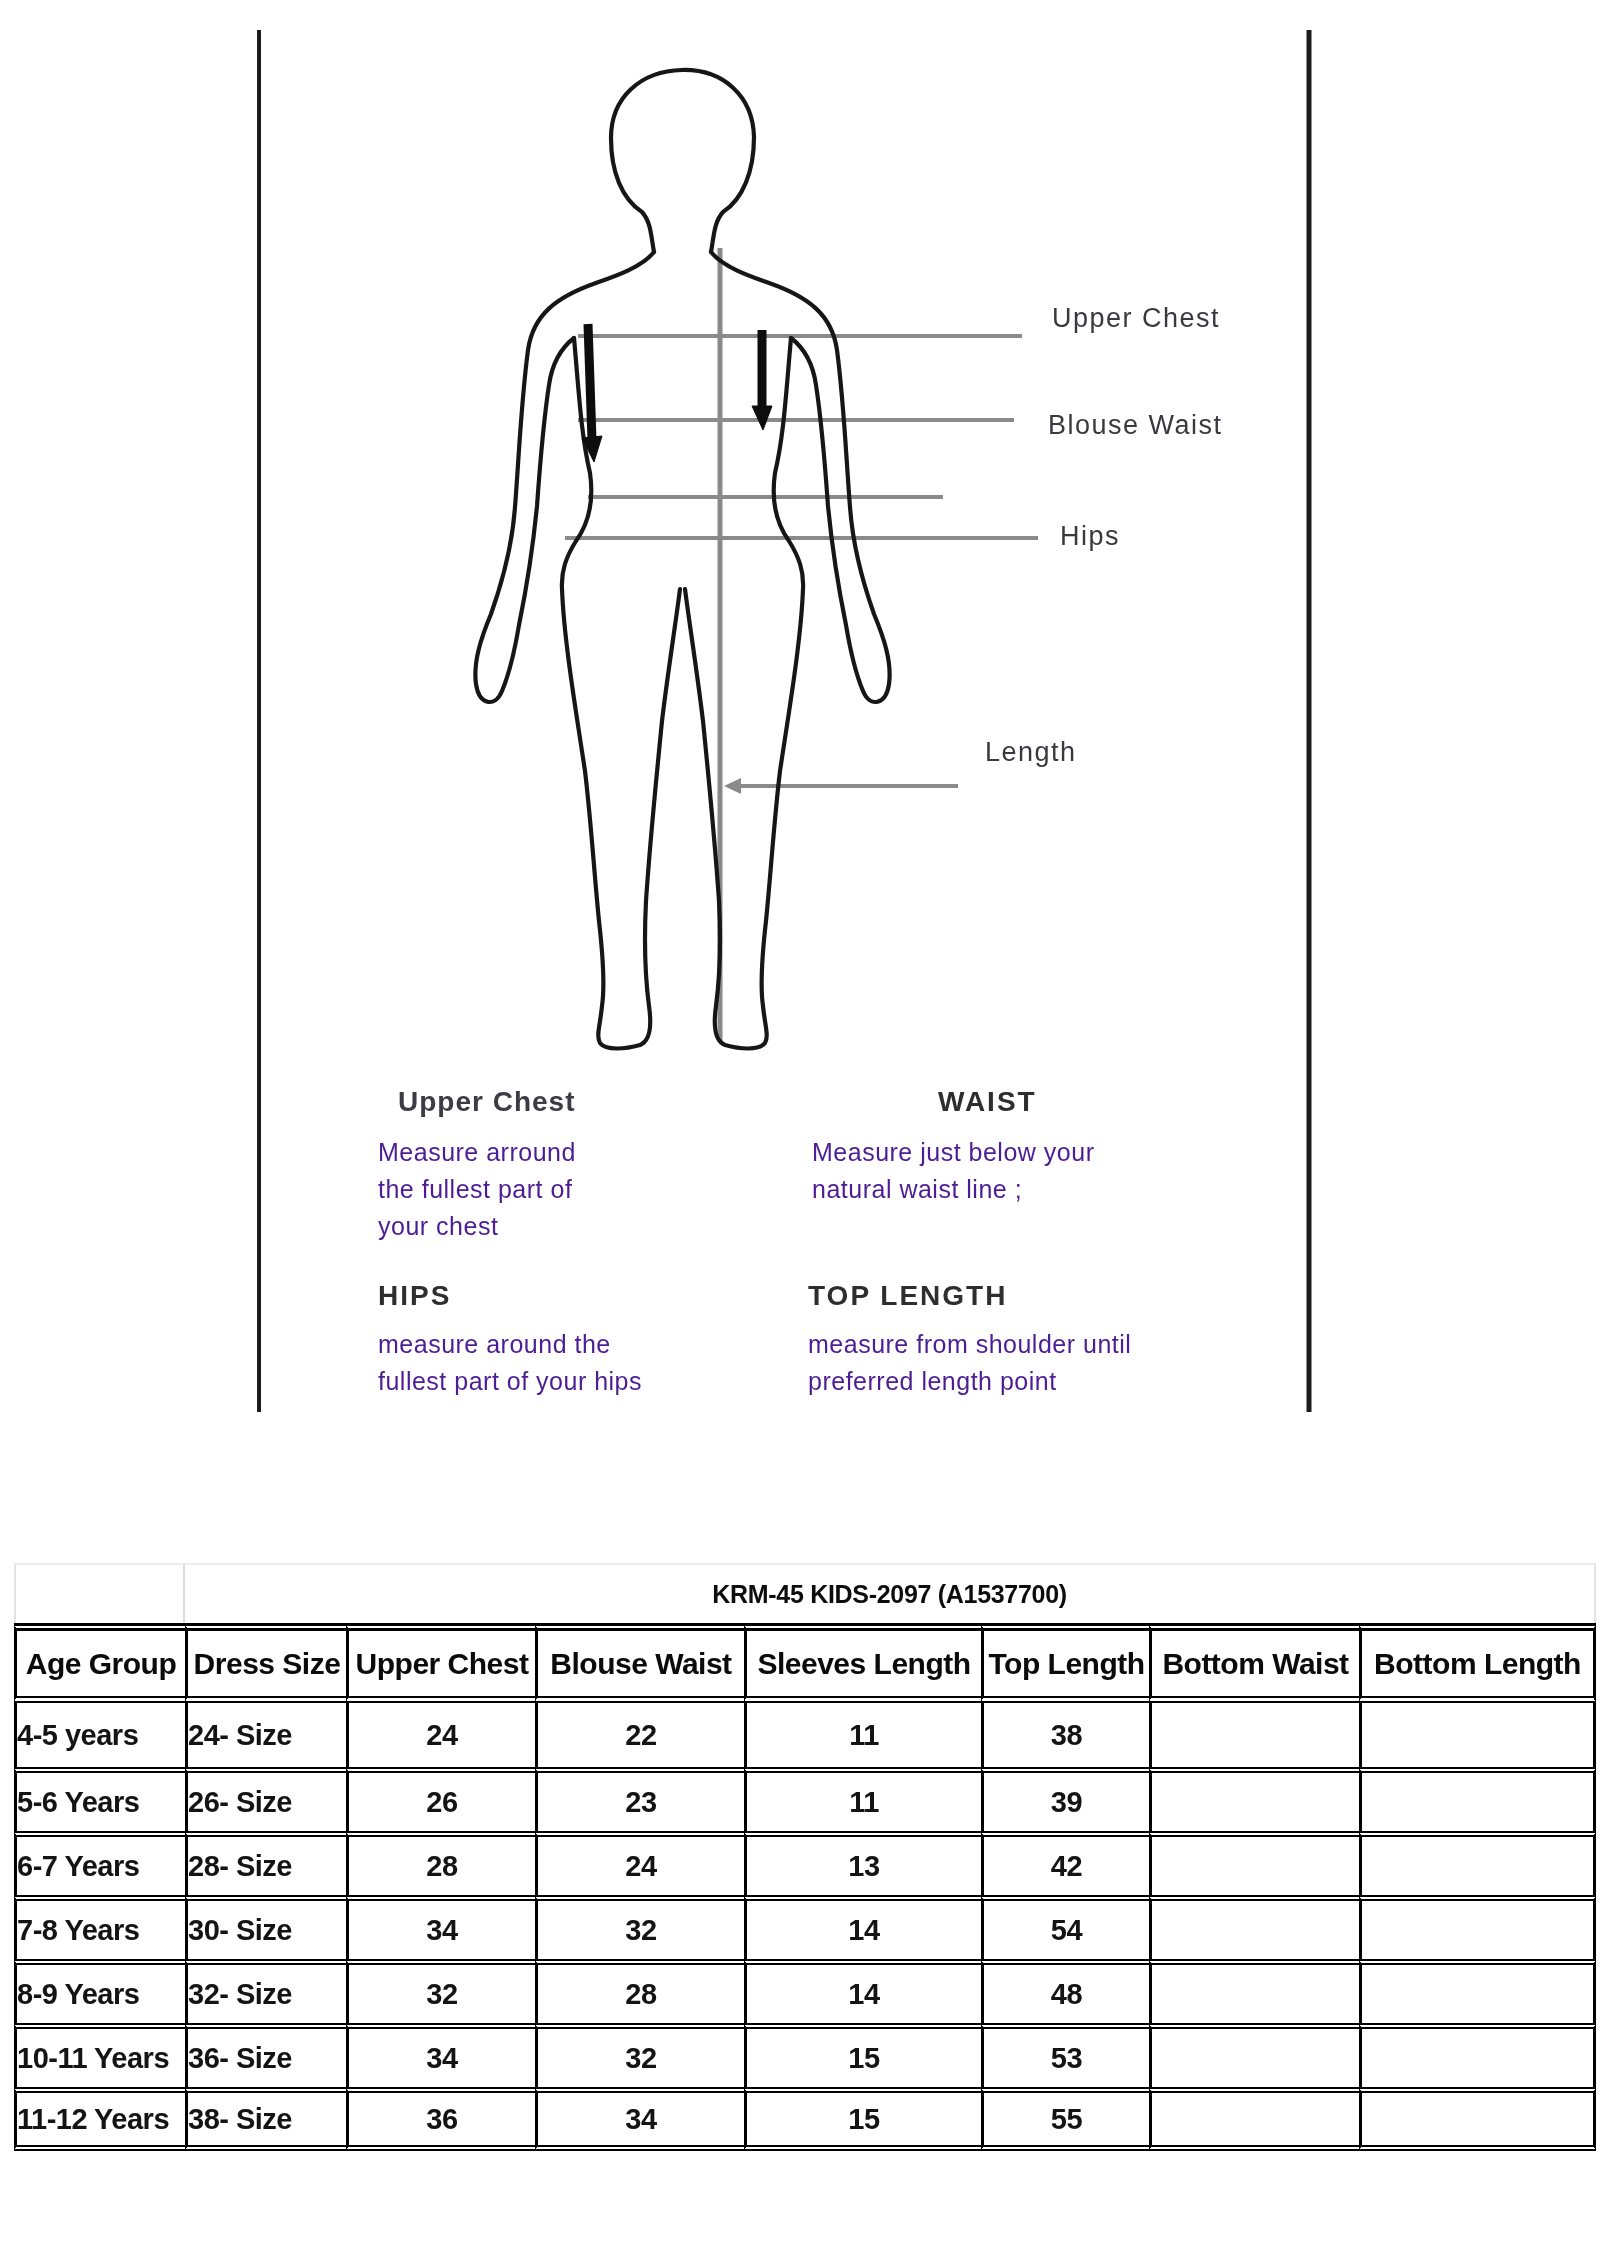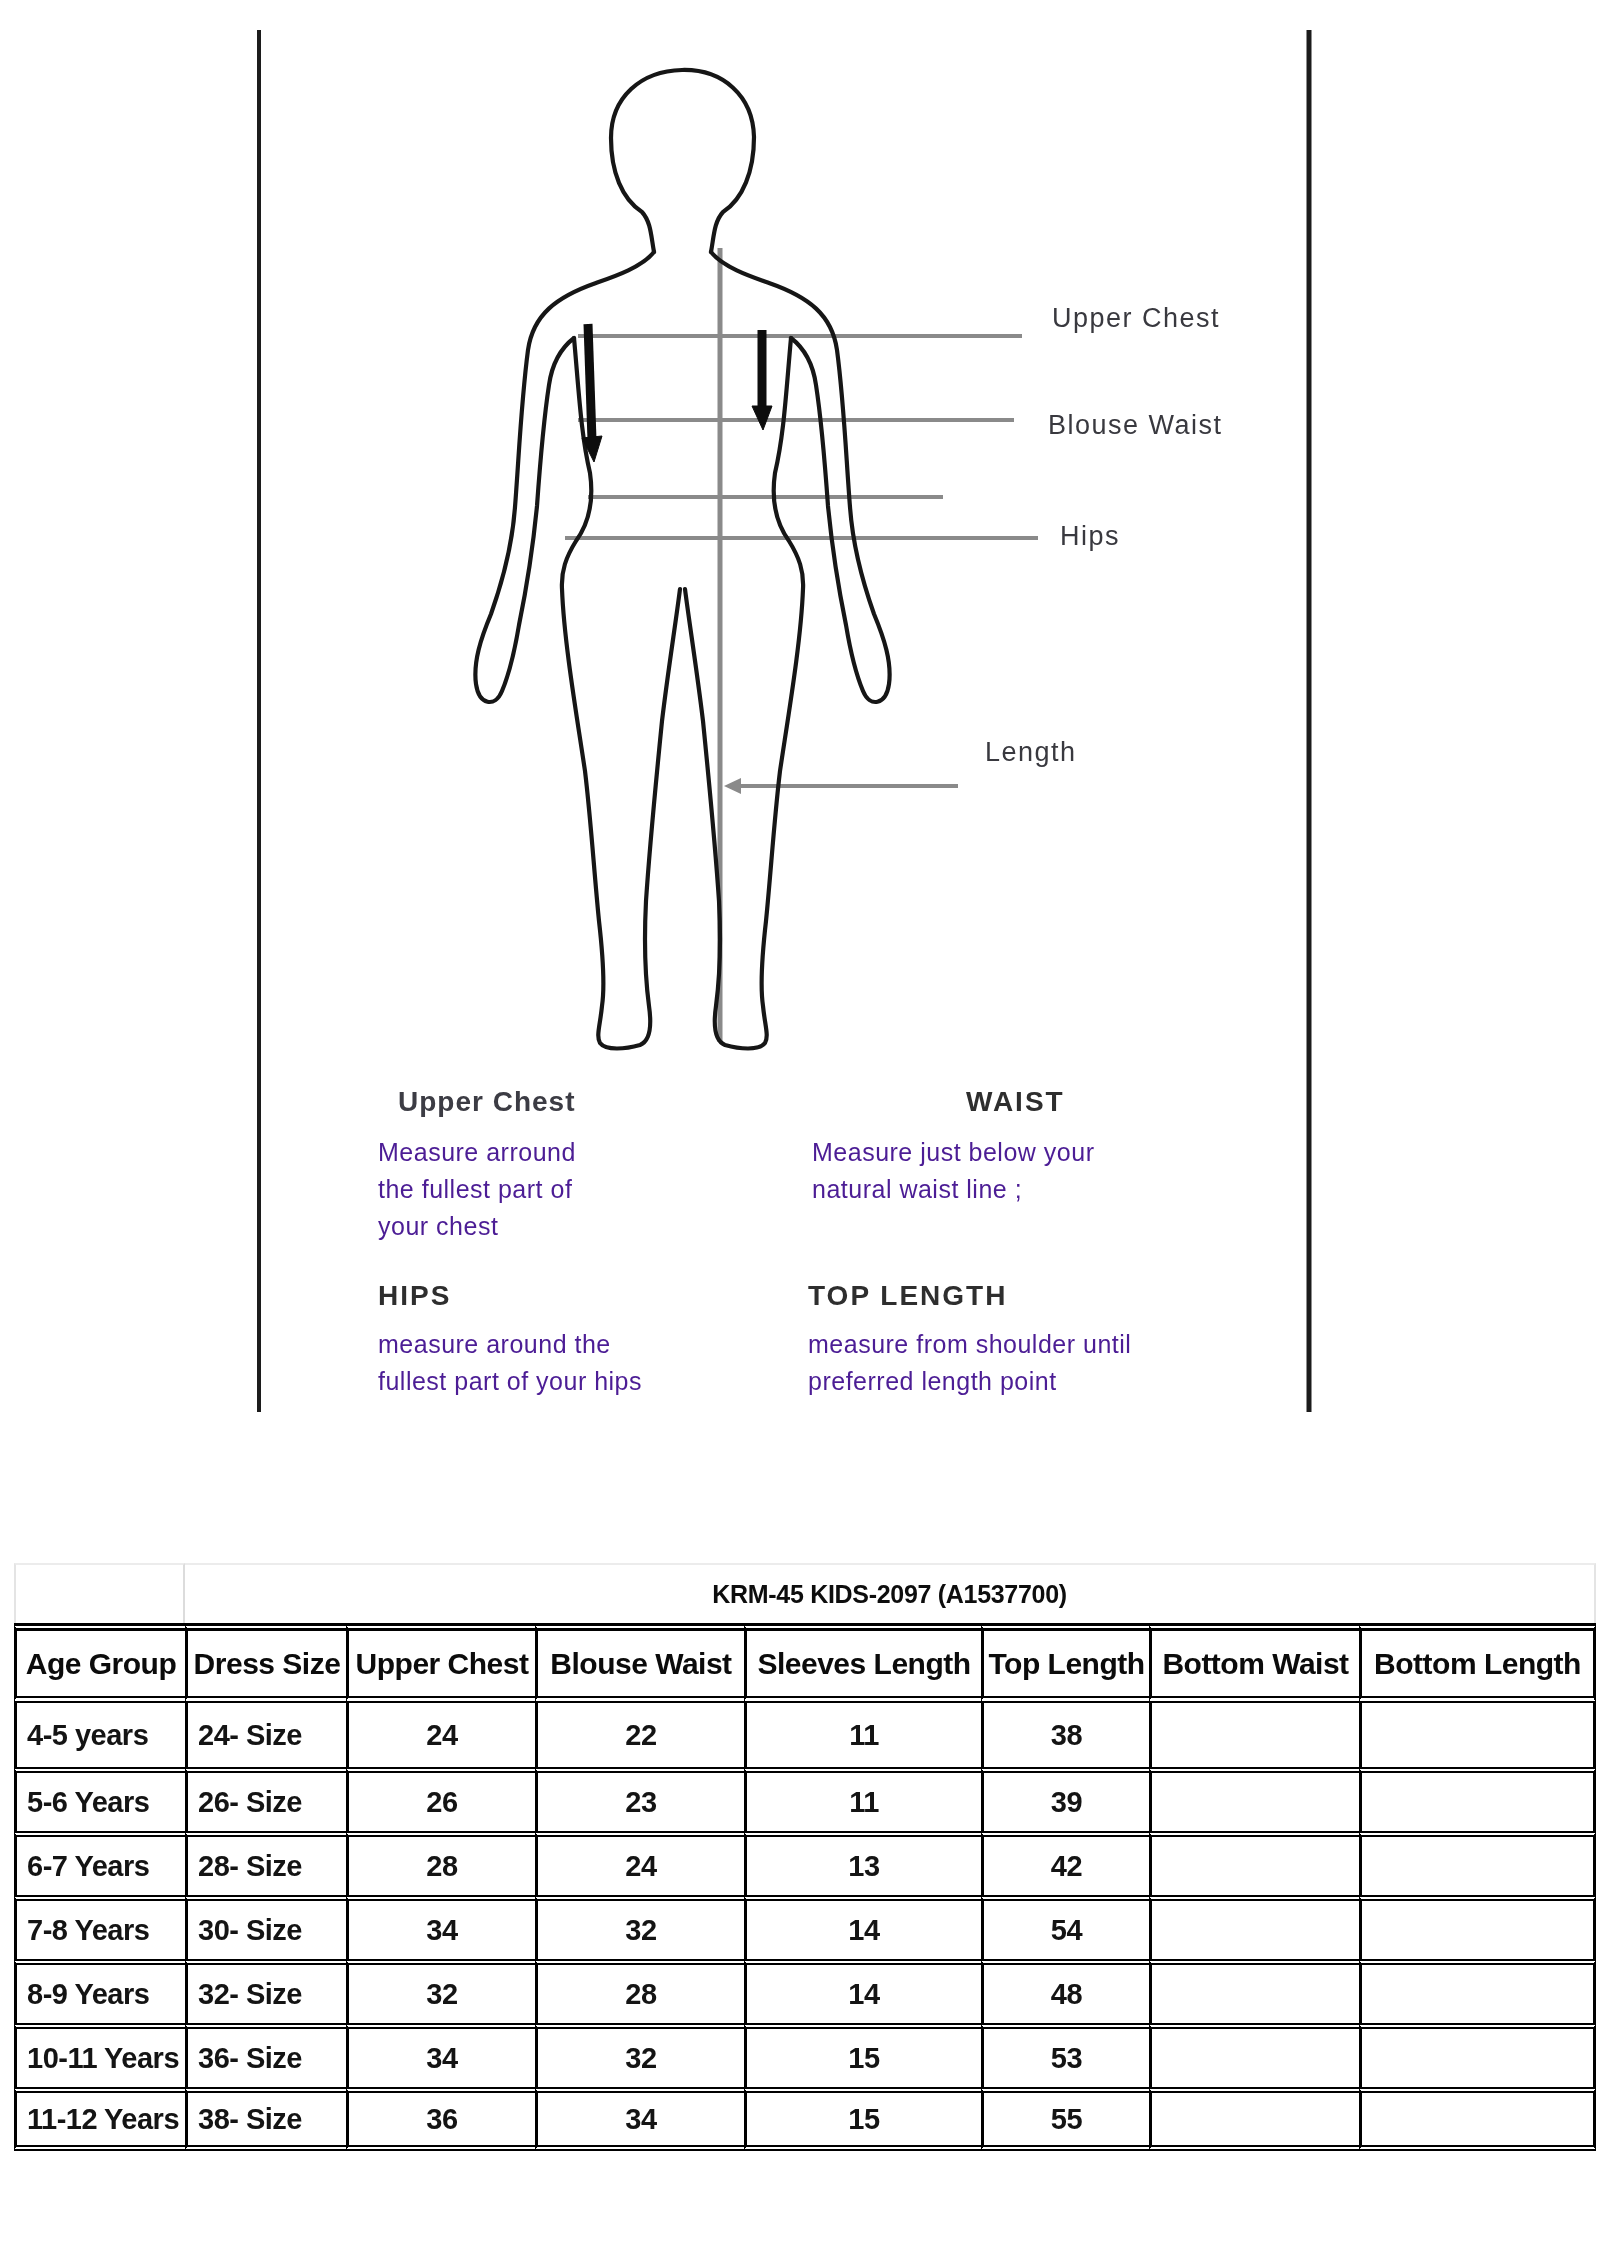--- a/index.html
+++ b/index.html
@@ -92,21 +92,21 @@
     border-left:3px solid #000;
     vertical-align:middle;
     font-size:29px;
     font-weight:700;
     letter-spacing:-0.5px;
     color:#141414;
   }
   tr.first-data td.t-cell{border-top:0;}
   tr.last-data td.t-cell{border-bottom:6px double #000;}
   td.t-cell.last{border-right:3px solid #000;}
-  td.t-cell.c-left{text-align:left;padding-left:10px;}
+  td.t-cell.c-left{text-align:left;}
   td.t-cell.c-num{text-align:center;}
 </style>
 </head>
 <body>
 
 <div class="page">
 
   <svg class="abs" style="left:0;top:0" width="1600" height="1450" viewBox="0 0 1600 1450">
 
     <line x1="259" y1="30" x2="259" y2="1412" stroke="#1c1c1c" stroke-width="4"></line>
@@ -146,21 +146,21 @@
   <div class="abs measure-label" style="left:1052px;top:303px">Upper Chest</div>
   <div class="abs measure-label" style="left:1048px;top:410px">Blouse Waist</div>
   <div class="abs measure-label" style="left:1060px;top:521px">Hips</div>
   <div class="abs measure-label" style="left:985px;top:737px">Length</div>
 
   <div class="abs sec-heading" style="left:398px;top:1086px">Upper Chest</div>
   <div class="abs sec-body" style="left:378px;top:1134px">Measure arround
 the fullest part of
 your chest</div>
 
-  <div class="abs sec-heading caps" style="left:966px;top:1086px">WAIST</div>
+  <div class="abs sec-heading caps" style="left:938px;top:1086px">WAIST</div>
   <div class="abs sec-body" style="left:812px;top:1134px">Measure just below your
 natural waist line ;</div>
 
   <div class="abs sec-heading caps" style="left:378px;top:1280px">HIPS</div>
   <div class="abs sec-body" style="left:378px;top:1326px">measure around the
 fullest part of your hips</div>
 
   <div class="abs sec-heading caps" style="left:808px;top:1280px">TOP LENGTH</div>
   <div class="abs sec-body" style="left:808px;top:1326px">measure from shoulder until
 preferred length point</div>

